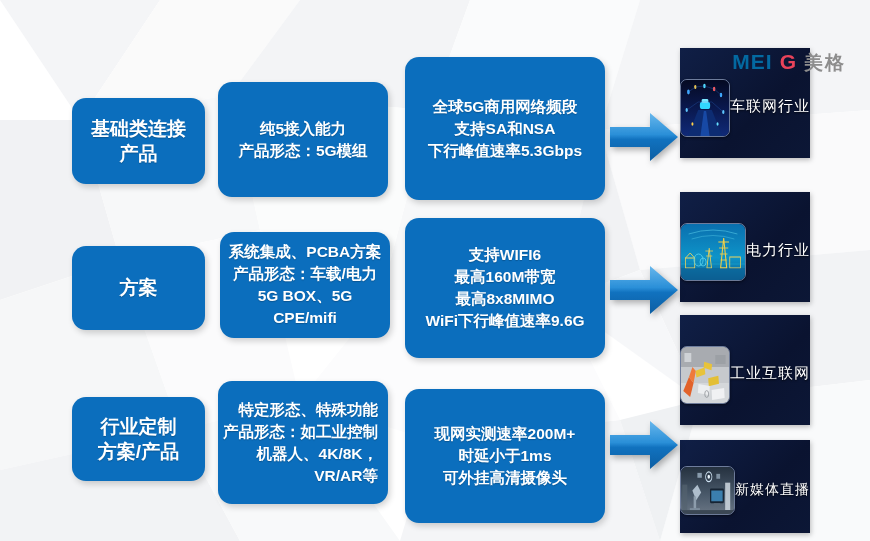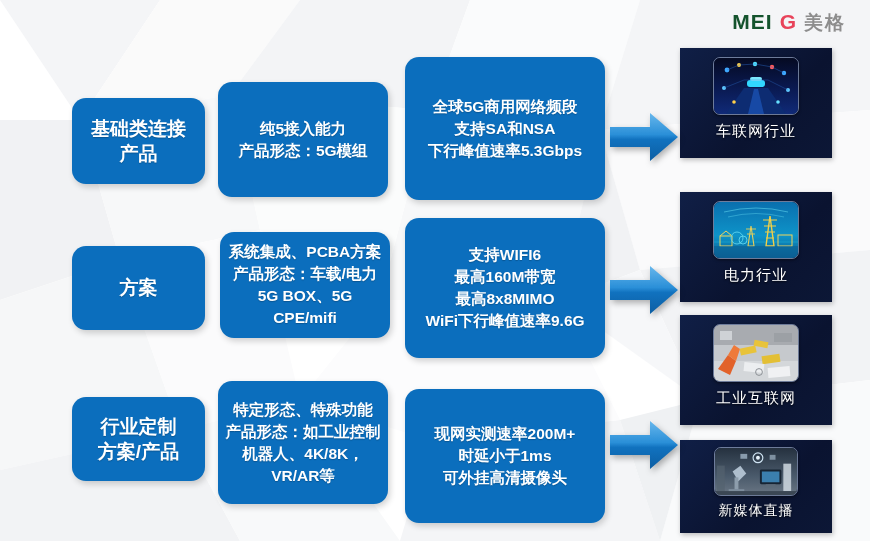--- a/index.html
+++ b/index.html
@@ -35,34 +35,35 @@
     right: 24px;
     z-index: 6;
     display: flex;
     align-items: baseline;
     gap: 7px;
     letter-spacing: 0.5px;
   }
   .logo-mei {
     font-size: 21px;
     font-weight: bold;
-    color: #14532d;
+    color: #0369a1;
     letter-spacing: 1px;
   }
   .logo-g {
     font-size: 21px;
     font-weight: bold;
     color: #e8435a;
     letter-spacing: 1px;
   }
   .logo-cn {
     font-size: 19px;
     font-weight: bold;
     color: #8d8d8d;
     letter-spacing: 2px;
+    margin-top: 40px;
   }
 
   
   .bluebox {
     position: absolute;
     z-index: 4;
     background: #0b6ebd;
     border-radius: 14px;
     color: #ffffff;
     display: flex;
@@ -91,45 +92,45 @@
   
   #box-r1c1 { left: 72px;  top: 98px;  height: 86px; }
   #box-r1c2 { left: 218px; top: 82px;  height: 115px; }
   #box-r1c3 { left: 405px; top: 57px;  height: 143px; }
   
   #box-r2c1 { left: 72px;  top: 246px; height: 84px; }
   #box-r2c2 { left: 220px; top: 232px; height: 106px; }
   #box-r2c3 { left: 405px; top: 218px; height: 140px; }
   
   #box-r3c1 { left: 72px;  top: 397px; height: 84px; }
-  #box-r3c2 { left: 218px; top: 381px; height: 123px; }
+  #box-r3c2 { left: 218px; top: 381px; height: 123px; align-items: flex-end; }
   #box-r3c3 { left: 405px; top: 389px; height: 134px; }
 
   
   .arrow {
     position: absolute;
     z-index: 5;
     width: 72px;
     height: 54px;
     filter: drop-shadow(2px 3px 3px rgba(0, 0, 0, 0.30));
   }
   #arrow-1 { left: 608px; top: 110px; }
   #arrow-2 { left: 608px; top: 263px; }
   #arrow-3 { left: 608px; top: 418px; }
 
   
   .card {
     position: absolute;
     z-index: 4;
     left: 680px;
-    width: 152px;
+    width: 130px;
     background: #0b1638;
     background-image: linear-gradient(135deg, #101f46 0%, #0a1330 60%, #0c1736 100%);
     display: flex;
-    flex-direction: column;
+    flex-direction: row;
     align-items: center;
     justify-content: flex-start;
     box-shadow: 1px 2px 5px rgba(0, 0, 0, 0.25);
     overflow: hidden;
   }
   #card-1 { top: 48px;  height: 110px; }
   #card-2 { top: 192px; height: 110px; }
   #card-3 { top: 315px; height: 110px; }
   #card-4 { top: 440px; height: 93px; }
 

